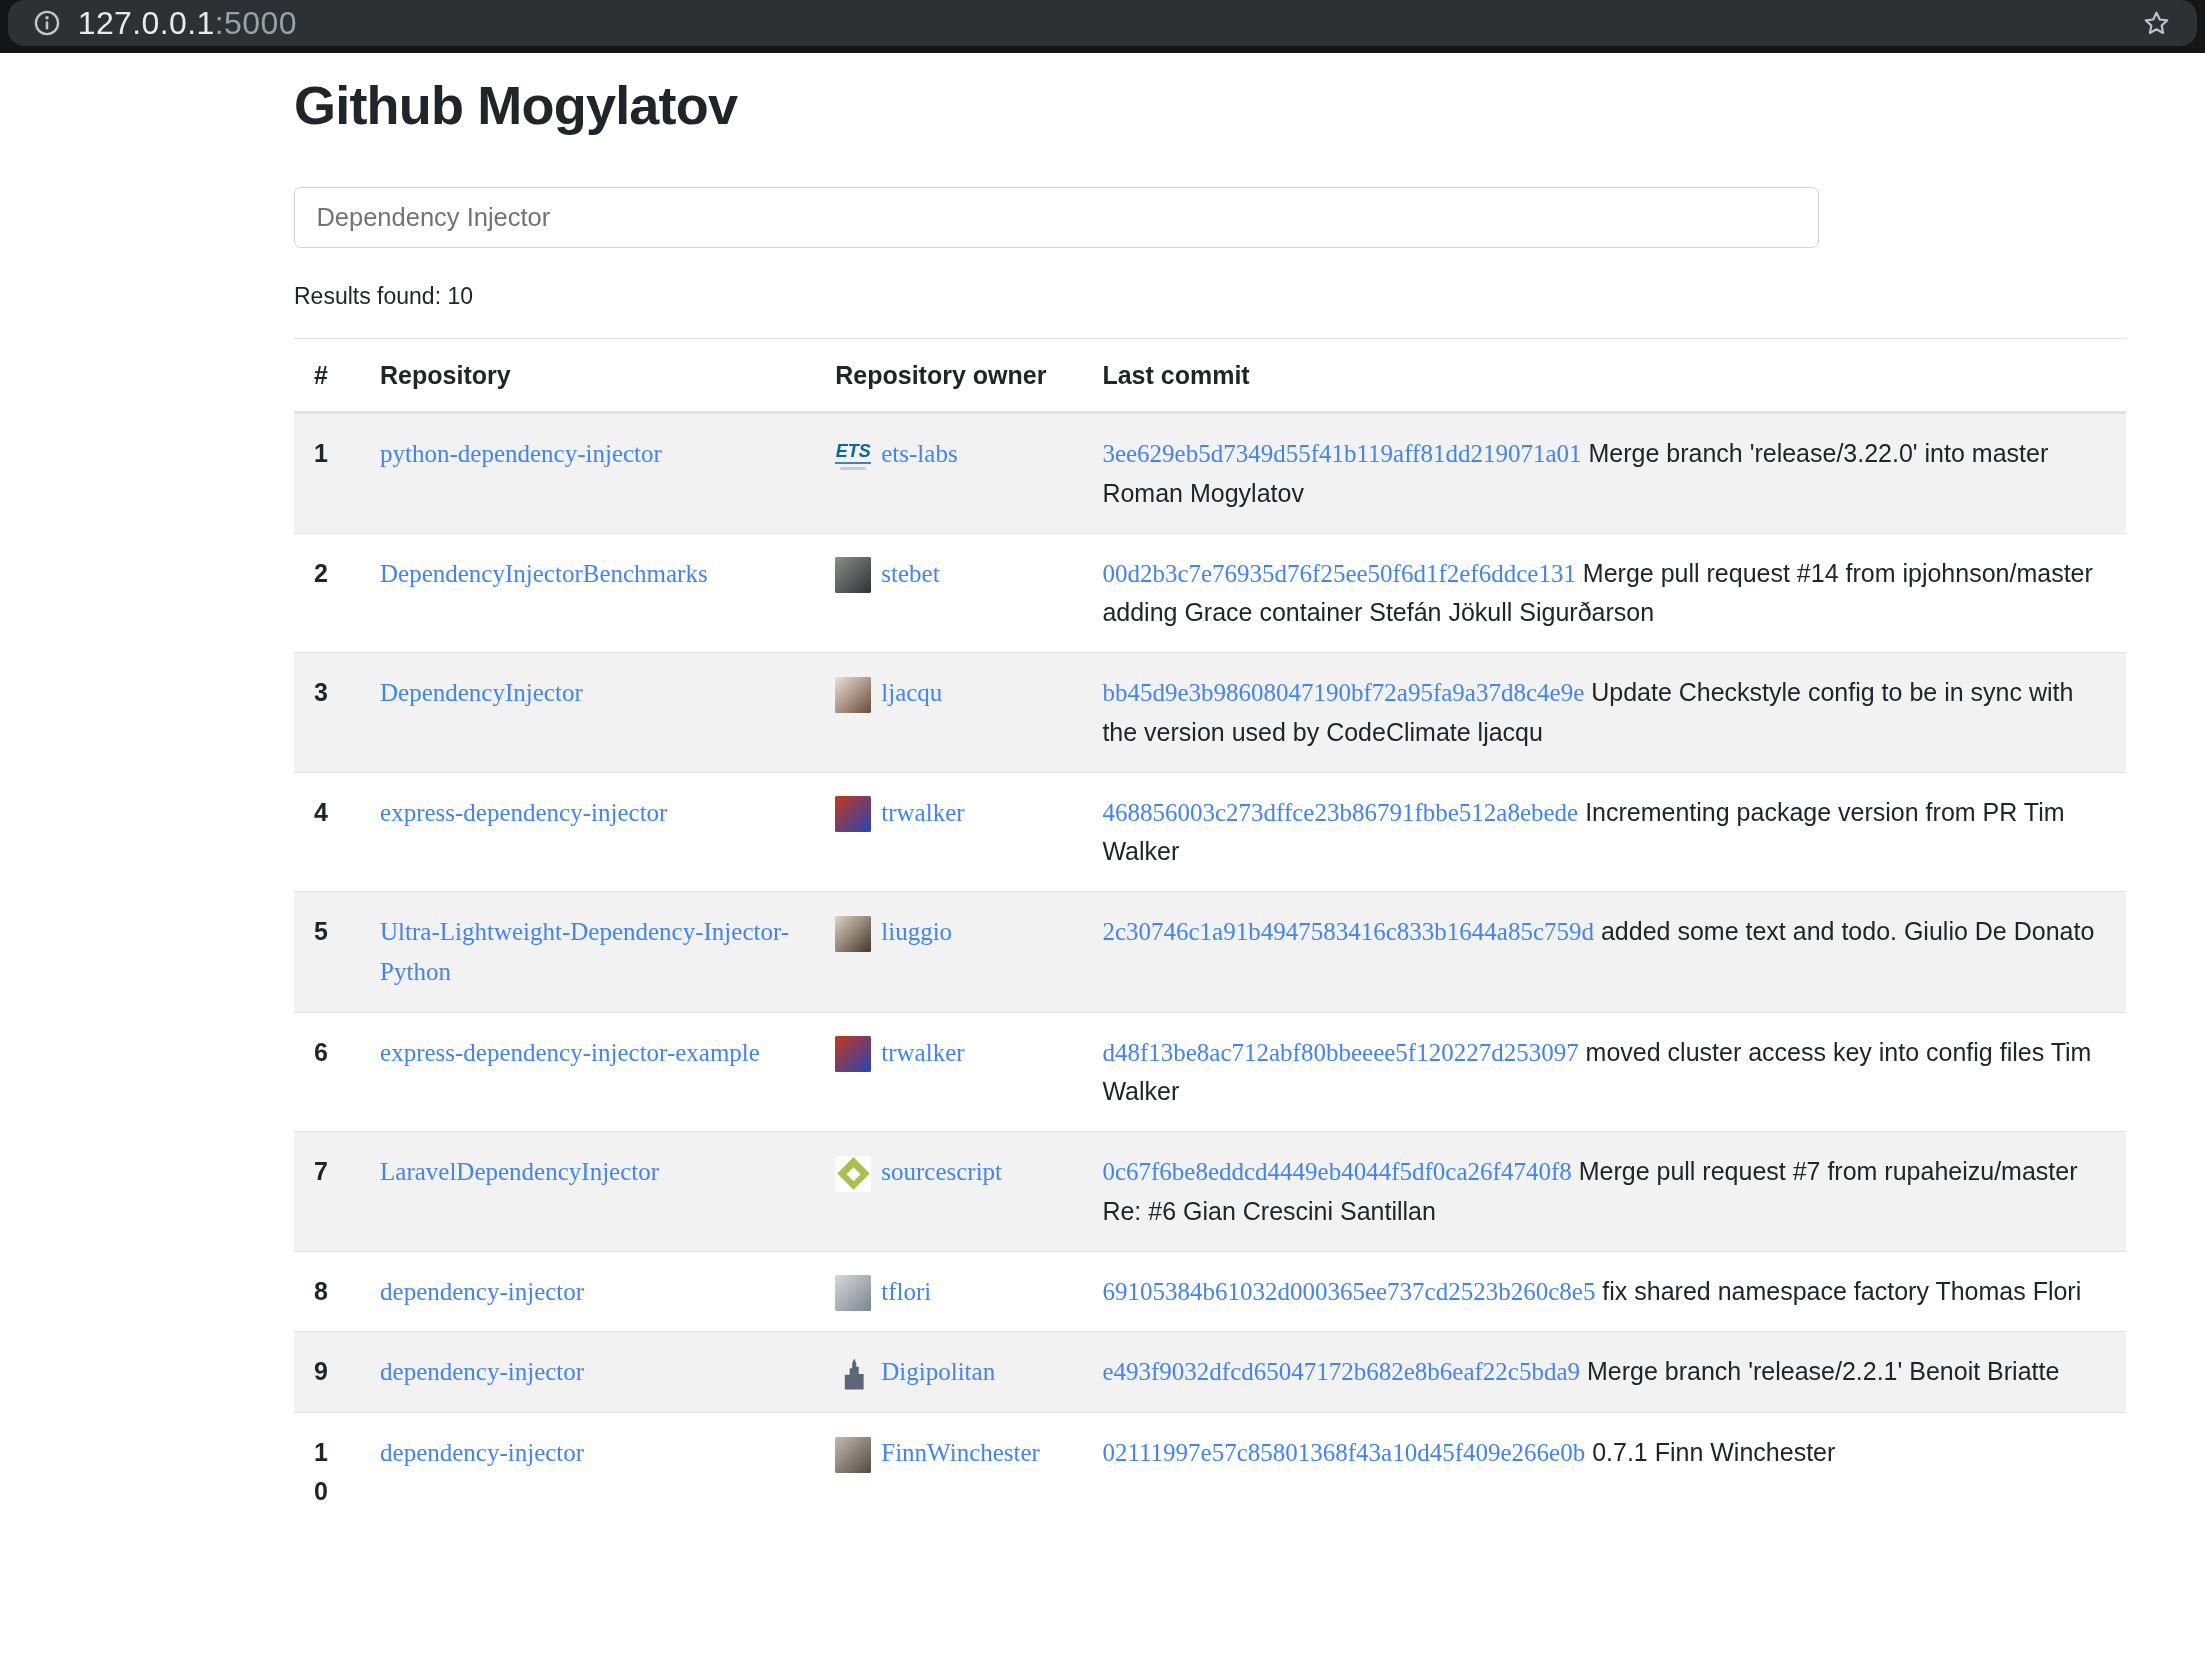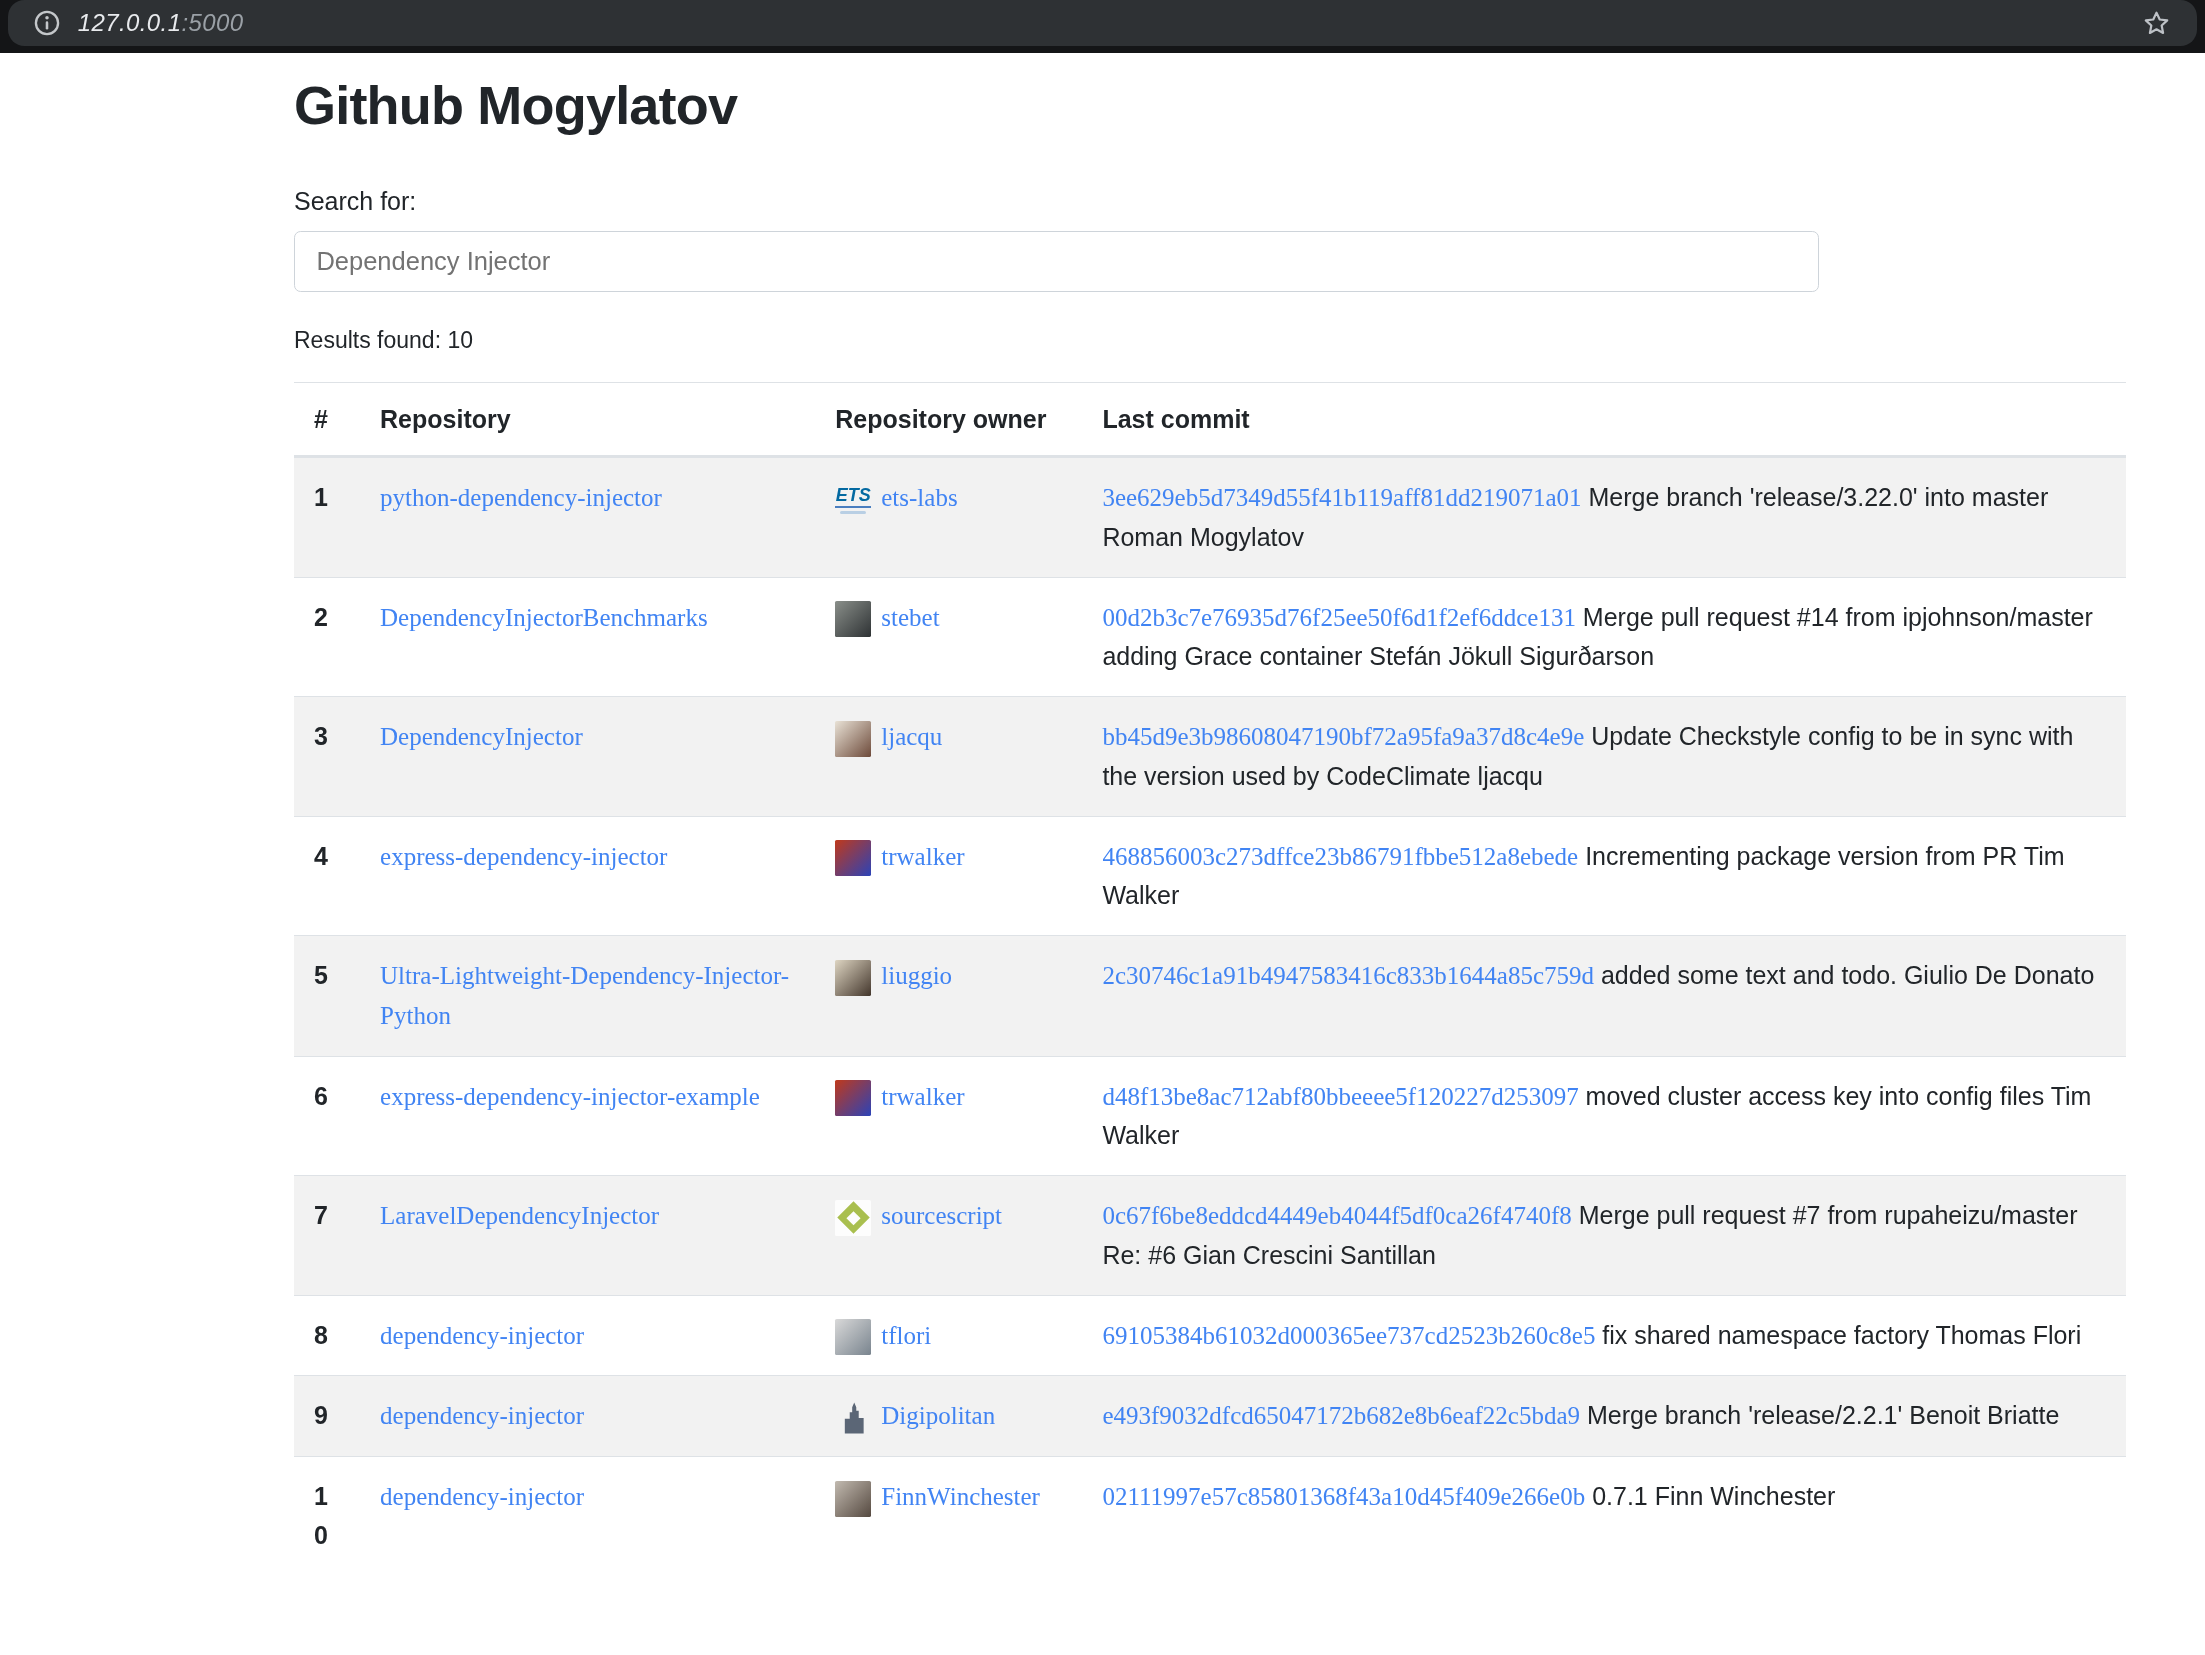--- a/index.html
+++ b/index.html
@@ -9,21 +9,21 @@
     position:relative;
   }
   
   .browser-bar{position:relative;height:53px;background:#141517;}
   .url-pill{
     position:absolute;left:8.2px;right:8.2px;top:0;bottom:6.6px;
     background:#2e3134;border-radius:0 0 16.5px 16.5px;border-top-left-radius:16.5px;border-top-right-radius:16.5px;
     display:flex;align-items:center;padding:0 25px;
   }
   .url-info{display:flex;align-items:center;margin-right:16.5px;}
-  .url-text{font-size:24px;color:#e8eaed;letter-spacing:0.4px;font-style:italic;}
+  .url-text{font-size:32px;color:#e8eaed;letter-spacing:0.4px;}
   .url-text .port{color:#9aa0a6;}
   .star{margin-left:auto;display:flex;align-items:center;}
   
   .container{margin-left:294px;width:1832px;}
   h1.page-title{font-size:54px;font-weight:700;margin:21.4px 0 0 0;letter-spacing:-0.8px;}
   .form-row{display:flex;justify-content:space-between;margin-top:51px;}
   .field label{display:block;font-size:25px;margin-bottom:15px;color:#212529;}
   .field-search{width:1525px;}
   .field-limit{width:290px;}
   .text-input{
@@ -100,21 +100,20 @@
       </svg>
     </span>
   </div>
 </div>
 
 <div class="container">
   <h1 class="page-title">Github Mogylatov</h1>
 
   <div class="form-row">
     <div class="field field-search">
-      <label>Search for:</label>
       <input class="text-input" type="text" value="Dependency Injector" style="">
     </div>
   </div>
 
   <div class="results-text">Results found: 10</div>
 
   <table class="results">
     <colgroup>
         <col class="c-num">
         <col class="c-repo">

